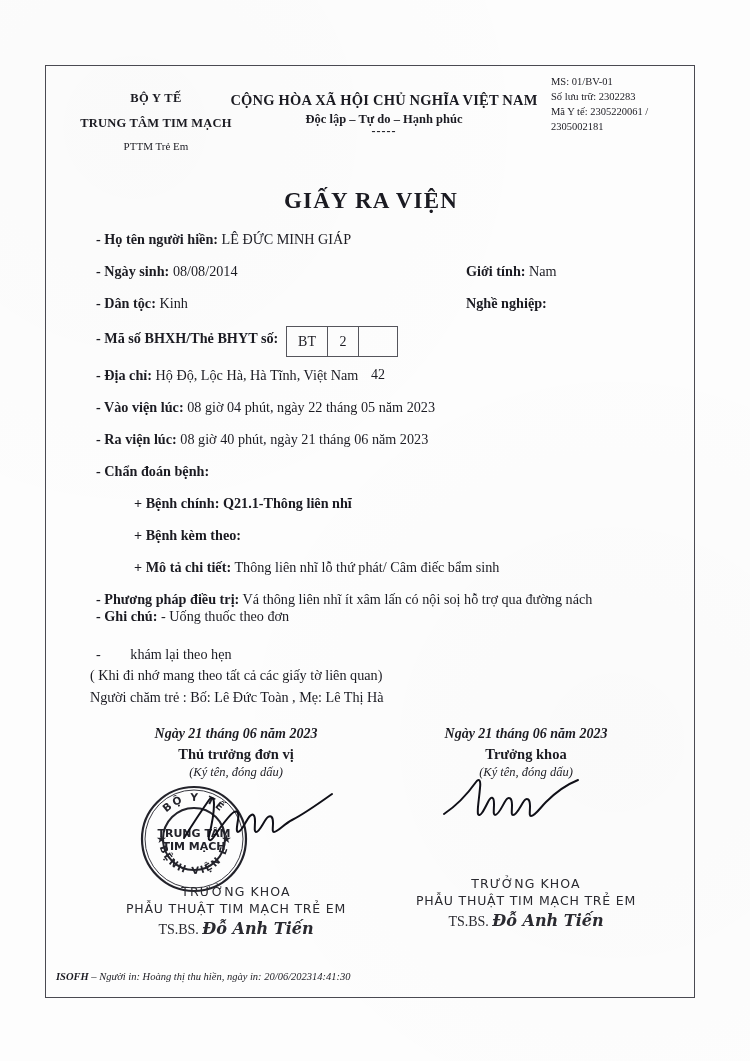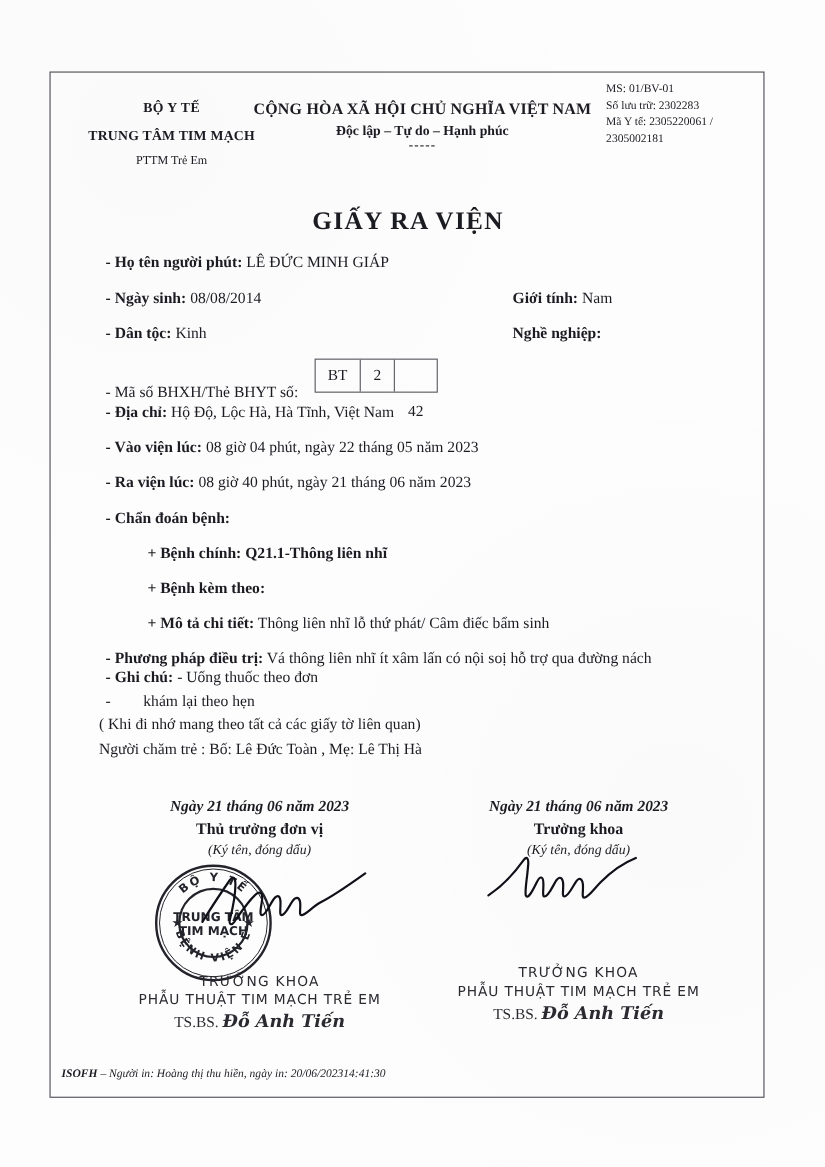--- a/index.html
+++ b/index.html
@@ -151,22 +151,22 @@
   .row.sub .left { left: 80px; }
 
   
   .bhyt-row {
     position: relative;
     height: 40px;
   }
   .bhyt-label {
     position: absolute;
     left: 42px;
-    top: 22px;
-    font-weight: normal;
+    top: 3px;
+    font-weight: bold;
     white-space: nowrap;
   }
   .bhyt-boxes {
     position: absolute;
     left: 232px;
     top: -1px;
     display: flex;
     border: 1.2px solid #55555c;
     height: 31px;
     box-sizing: border-box;
@@ -189,21 +189,21 @@
   .notes {
     position: absolute;
     left: 8px;
     top: 540px;
     width: 640px;
     font-size: 14.2px;
     line-height: 1.52;
   }
   .notes .nline { position: relative; white-space: nowrap; }
   .notes .nline .lbl { font-weight: bold; }
-  .notes .indent-dash { padding-left: 0px; }
+  .notes .indent-dash { padding-left: 0px; margin-top: 16px; }
 
   
   .sig-wrap {
     position: absolute;
     left: 0;
     top: 650px;
     width: 650px;
     height: 280px;
   }
   .sig-col {
@@ -321,21 +321,21 @@
         <div>Mã Y tế: 2305220061 /</div>
         <div>2305002181</div>
       </div>
 
       <div class="doc-title">GIẤY RA VIỆN</div>
 
       <div class="body-block">
 
         <div class="row">
           <div class="left">
-            <span class="lbl">- Họ tên người phút:</span>
+            <span class="lbl">- Họ tên người hiền:</span>
             <span class="val">LÊ ĐỨC MINH GIÁP</span>
           </div>
         </div>
 
         <div class="row">
           <div class="left">
             <span class="lbl">- Ngày sinh:</span>
             <span class="val">08/08/2014</span>
           </div>
           <div class="right">

